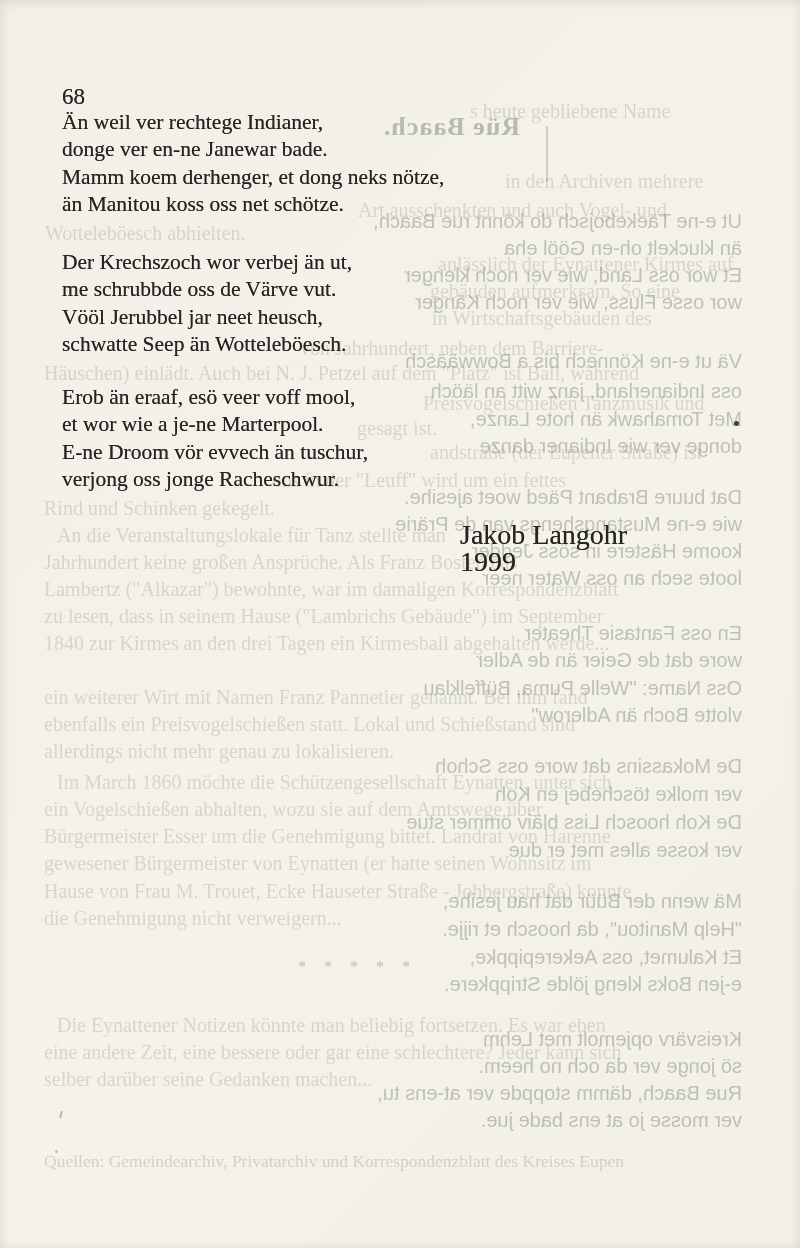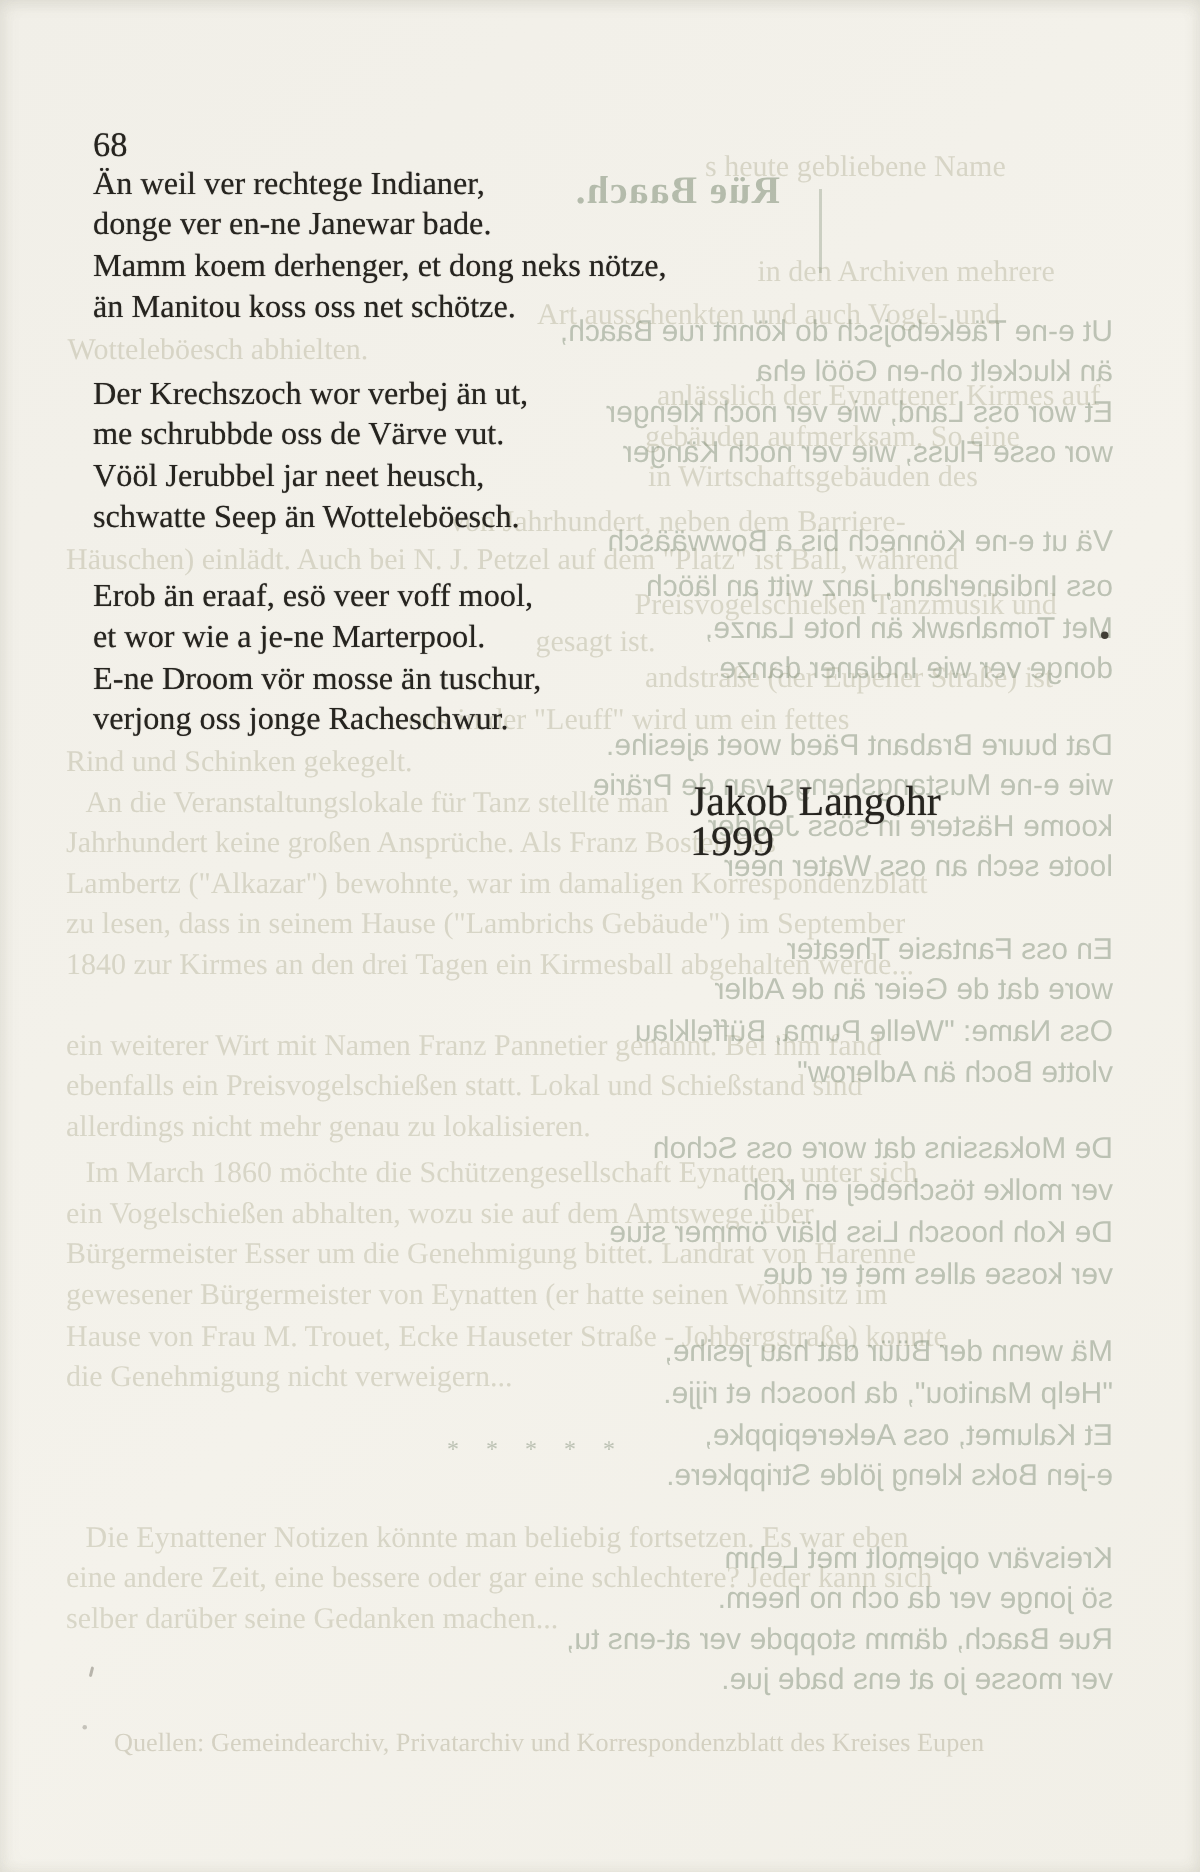--- a/index.html
+++ b/index.html
@@ -7,21 +7,21 @@
   .page{
     position:relative;width:800px;height:1248px;
     background:linear-gradient(135deg,#f1efe8 0%,#f4f2eb 55%,#f1efe7 100%);
     box-shadow:inset 0 3px 10px rgba(120,115,100,.10), inset 4px 0 12px rgba(120,115,100,.06), inset -3px 0 10px rgba(120,115,100,.05);
     font-family:"Liberation Serif","DejaVu Serif",serif;
   }
   .layer{position:absolute;inset:0;pointer-events:none;}
   
   .facing{color:rgba(152,148,116,.30);filter:blur(.35px);}
   .facing .fline{position:absolute;font-size:20px;white-space:nowrap;}
-  .facing .fnote{font-size:17.5px;color:rgba(152,148,116,.34);margin-left:32px;}
+  .facing .fnote{font-size:17.5px;color:rgba(152,148,116,.34);}
   
   .mirror{transform:scaleX(-1);color:rgba(113,129,104,.42);filter:blur(.3px);}
   .mirror .vline{position:absolute;left:58px;font-size:20px;white-space:nowrap;font-family:"Liberation Sans","DejaVu Sans",sans-serif;}
   .mirror .vtitle{position:absolute;left:280px;font-size:26px;font-weight:bold;letter-spacing:1px;color:rgba(113,129,104,.48);font-family:"Liberation Serif",serif;}
   .mirror .vsep{position:absolute;font-size:16px;letter-spacing:7px;}
   .mirror .vstroke{position:absolute;width:2px;background:rgba(113,129,104,.30);}
   
   .main{color:#26241f;}
   .pagenum{position:absolute;left:62px;top:84px;font-size:23px;text-shadow:0 0 .6px rgba(38,36,31,.7);}
   .stanza{position:absolute;left:62px;font-size:21.5px;line-height:27.3px;white-space:nowrap;text-shadow:0 0 .6px rgba(38,36,31,.7);}
@@ -119,21 +119,21 @@
     <div class="stanza" style="top:249px">
       <div>Der Krechszoch wor verbej än ut,</div>
       <div>me schrubbde oss de Värve vut.</div>
       <div>Vööl Jerubbel jar neet heusch,</div>
       <div>schwatte Seep än Wotteleböesch.</div>
     </div>
 
     <div class="stanza" style="top:384px">
       <div>Erob än eraaf, esö veer voff mool,</div>
       <div>et wor wie a je-ne Marterpool.</div>
-      <div>E-ne Droom vör mosse än tuschur,</div>
+      <div>E-ne Droom vör evvech än tuschur,</div>
       <div>verjong oss jonge Racheschwur.</div>
     </div>
 
     <div class="attribution">
       <div>Jakob Langohr</div>
       <div>1999</div>
     </div>
   </div>
 
   <div class="speck s1"></div>

